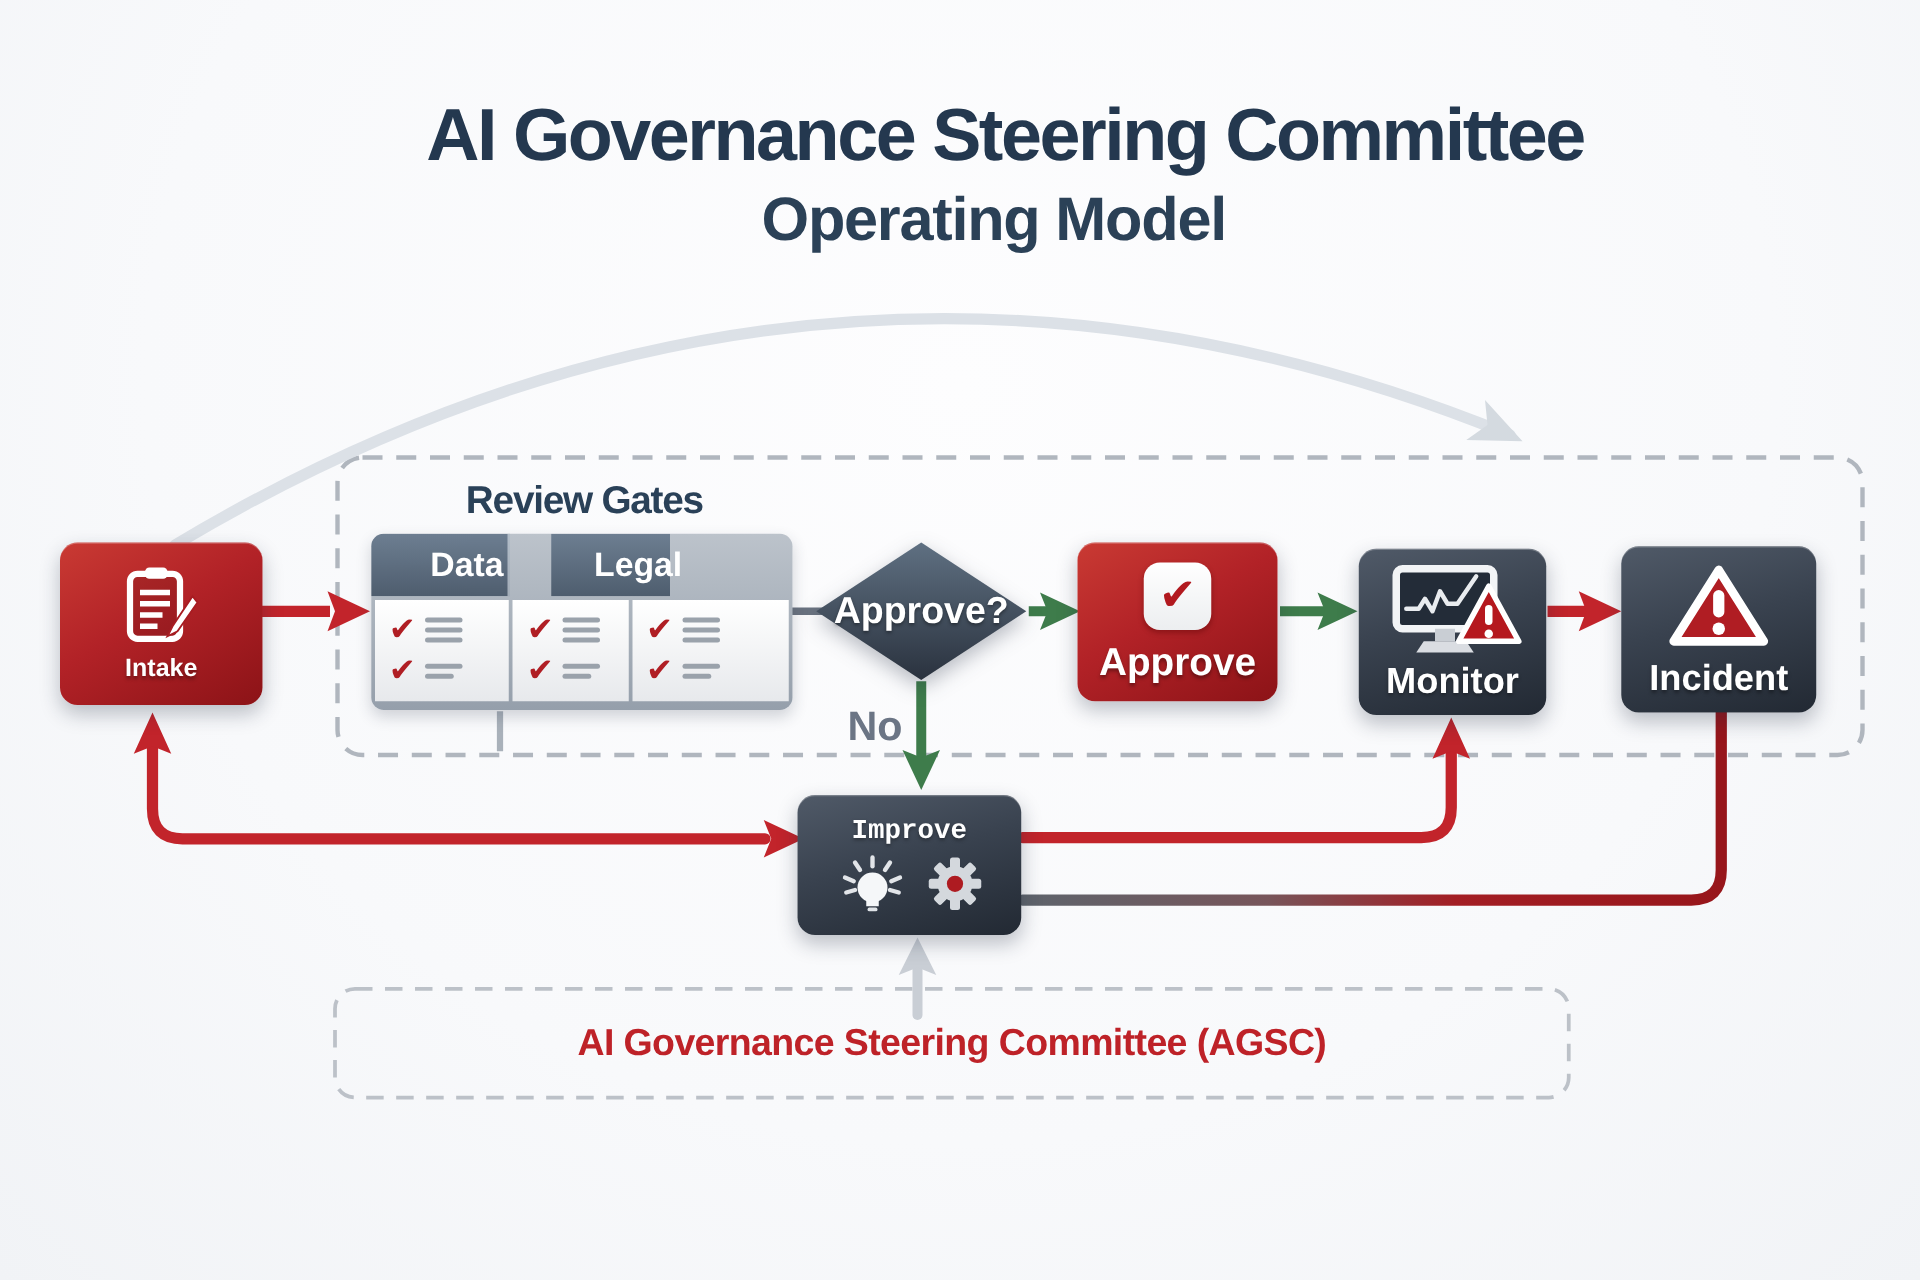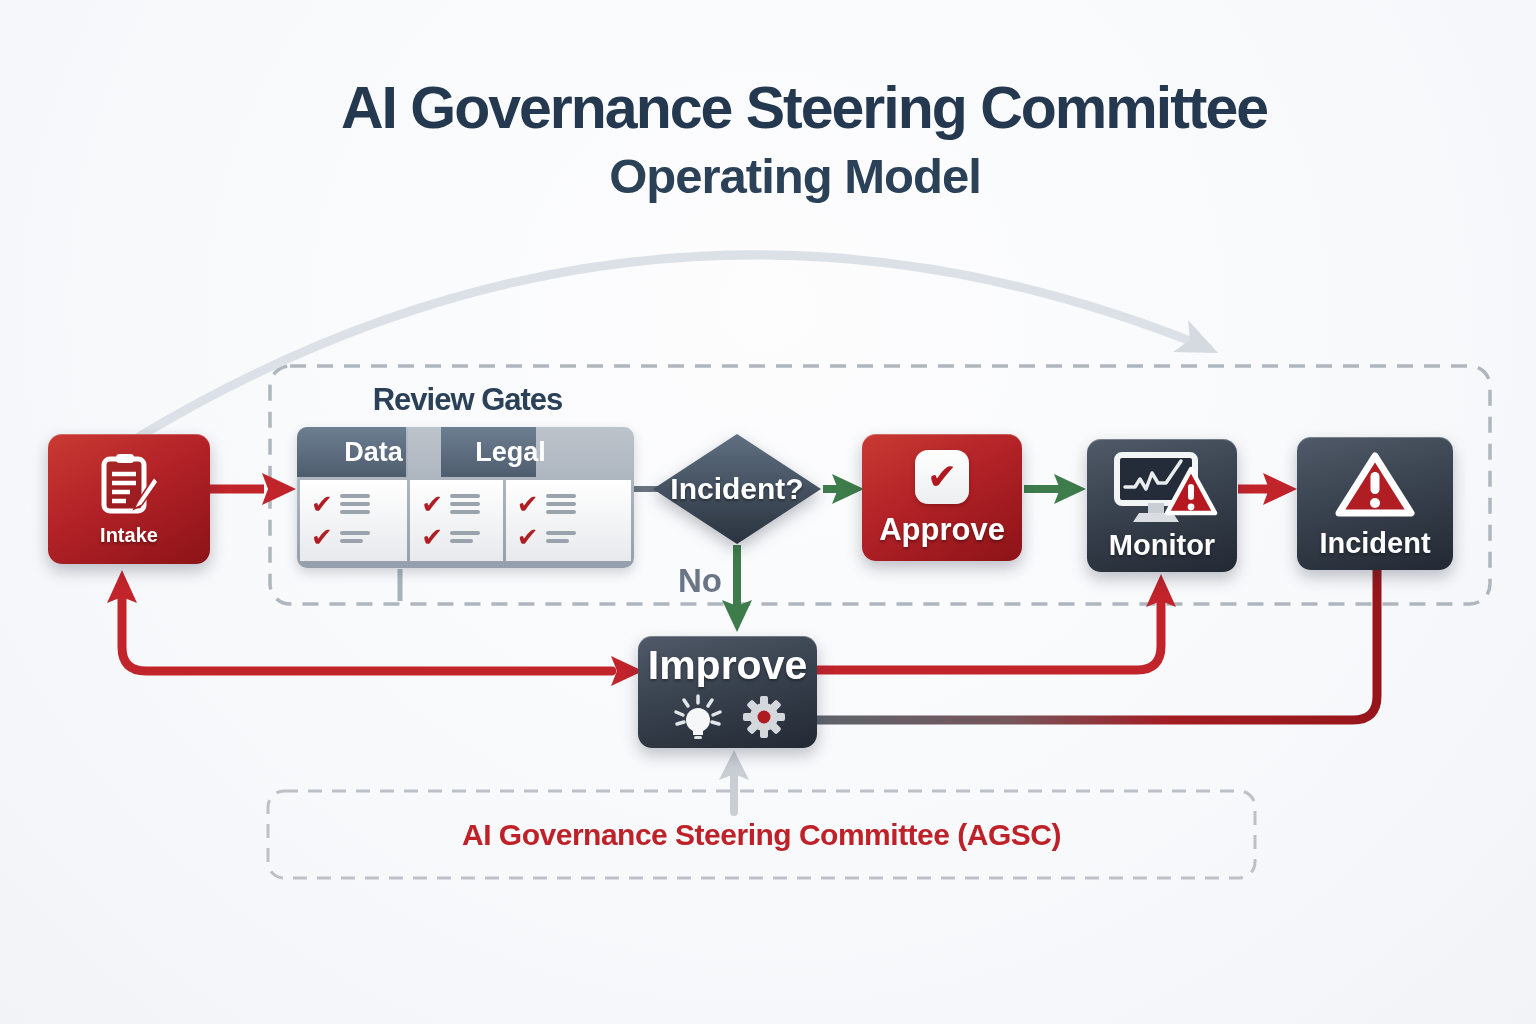--- a/index.html
+++ b/index.html
@@ -45,21 +45,21 @@
   .node-dark{background:linear-gradient(165deg,#505a68 0%, #39424f 45%, #222933 100%);text-align:center;}
   .intake{left:48px; top:434px; width:162px; height:130px; gap:8px;}
   .intake .label{font-size:20px;}
   .approve{left:862px; top:434px; width:160px; height:127px; gap:10px;}
   .approve .label{font-size:31px;}
   .monitor{left:1087px; top:439px; width:150px; height:133px; gap:6px;}
   .monitor .label{font-size:29px;}
   .incident{left:1297px; top:437px; width:156px; height:133px; gap:8px;}
   .incident .label{font-size:29px;}
   .improve{left:638px; top:636px; width:179px; height:112px; gap:8px;}
-  .improve .label{font-size:41px;}
+  .improve .label{font-size:22px;font-family:Liberation Mono, monospace;}
   .improve-icons{display:flex; align-items:center; gap:16px;}
   .check-square{
     width:54px; height:54px; border-radius:13px;
     background:linear-gradient(#ffffff,#eceef0);
     display:flex; align-items:center; justify-content:center;
     box-shadow:0 2px 4px rgba(80,0,0,.35);
   }
   .check-square .chk{
     font-family:"DejaVu Sans", sans-serif; color:#b2191f; font-size:36px; font-weight:700; line-height:1;
   }
@@ -240,21 +240,21 @@
   <div class="decision">
     <svg width="184" height="126" viewBox="0 0 184 126">
       <polygon points="92,8 176,63 92,118 8,63" fill="url(#diamondGrad2)" stroke="#45536380" stroke-width="0"></polygon>
       <defs>
         <linearGradient id="diamondGrad2" x1="0" y1="0" x2="0" y2="1">
           <stop offset="0" stop-color="#5f7082"></stop>
           <stop offset="1" stop-color="#2a323e"></stop>
         </linearGradient>
       </defs>
     </svg>
-    <div class="label">Incident?</div>
+    <div class="label">Approve?</div>
   </div>
 
   <div class="no-label">No</div>
 
   <div class="node node-red approve">
     <div class="check-square">
       <span class="chk">✔</span>
     </div>
     <div class="label">Approve</div>
   </div>

